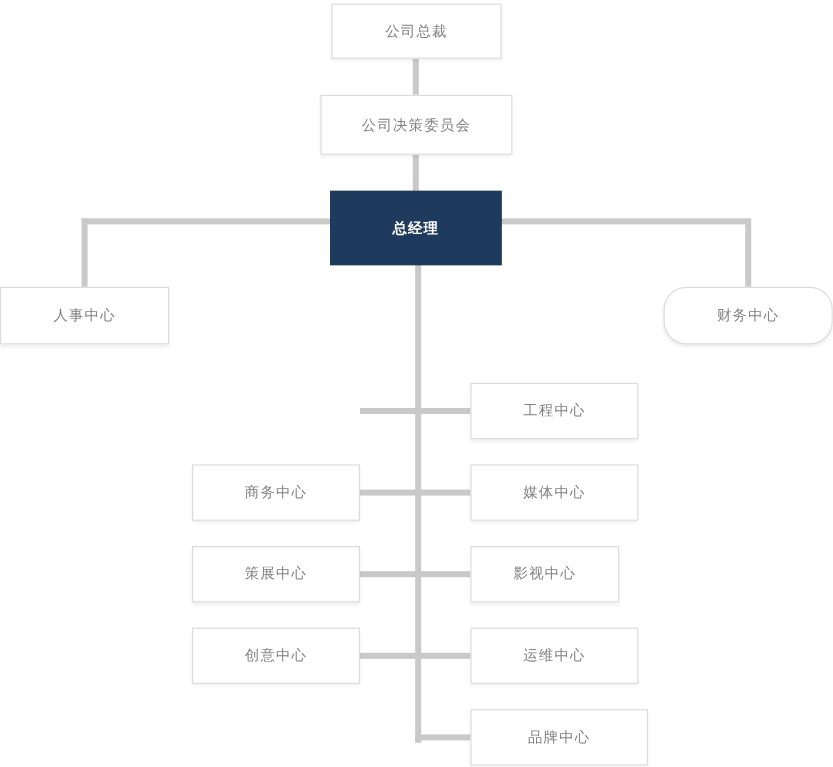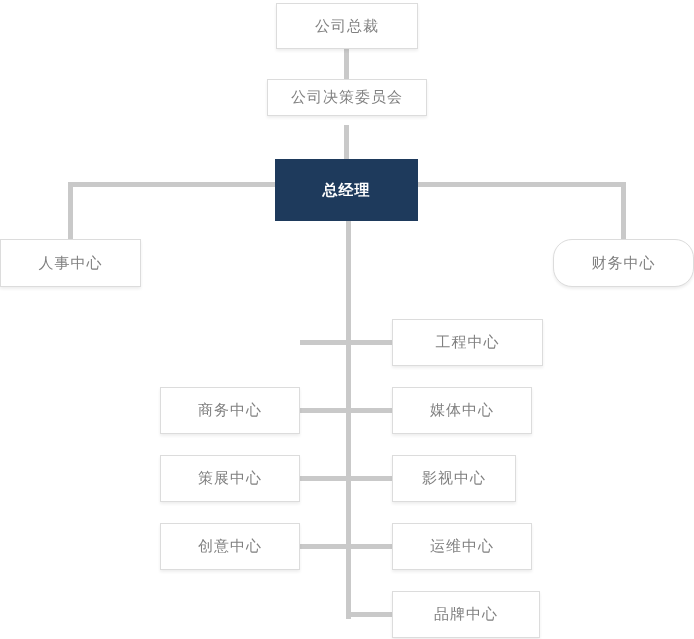--- a/index.html
+++ b/index.html
@@ -31,21 +31,21 @@
   .node {
     position: absolute;
     box-sizing: border-box;
     background: #ffffff;
     border: 1px solid #dcdcdc;
     box-shadow: 0 2px 3px rgba(0,0,0,0.07);
     display: flex;
     align-items: center;
     justify-content: center;
     color: #808080;
-    font-size: 15px;
+    font-size: 12px;
     letter-spacing: 1px;
     z-index: 2;
   }
   .node.primary {
     background: #1e3a5c;
     border: 1px solid #1e3a5c;
     color: #ffffff;
     font-weight: bold;
     box-shadow: none;
   }
@@ -68,29 +68,29 @@
   <div class="line line-v" style="left:346px; top:209px; height:410px;"></div>
 
   <div class="line line-h" style="left:300px; top:340px; width:162px;"></div>
   <div class="line line-h" style="left:300px; top:408px; width:162px;"></div>
   <div class="line line-h" style="left:300px; top:476px; width:162px;"></div>
   <div class="line line-h" style="left:300px; top:544px; width:162px;"></div>
   <div class="line line-h" style="left:346px; top:612px; width:116px;"></div>
 
   <div class="node" style="left:276px; top:3px; width:142px; height:46px;">公司总裁</div>
 
-  <div class="node" style="left:267px; top:79px; width:160px; height:37px;">公司决策委员会</div>
+  <div class="node" style="left:267px; top:79px; width:160px; height:50px;">公司决策委员会</div>
 
   <div class="node primary" style="left:275px; top:159px; width:143px; height:62px;">总经理</div>
 
   <div class="node" style="left:0px; top:239px; width:141px; height:48px;">人事中心</div>
 
   <div class="node" style="left:553px; top:239px; width:141px; height:48px;border-radius:19px;">财务中心</div>
 
-  <div class="node" style="left:392px; top:319px; width:151px; height:47px;">工程中心</div>
+  <div class="node" style="left:392px; top:319px; width:140px; height:47px;">工程中心</div>
 
   <div class="node" style="left:160px; top:387px; width:140px; height:47px;">商务中心</div>
   <div class="node" style="left:392px; top:387px; width:140px; height:47px;">媒体中心</div>
 
   <div class="node" style="left:160px; top:455px; width:140px; height:47px;">策展中心</div>
   <div class="node" style="left:392px; top:455px; width:124px; height:47px;">影视中心</div>
 
   <div class="node" style="left:160px; top:523px; width:140px; height:47px;">创意中心</div>
   <div class="node" style="left:392px; top:523px; width:140px; height:47px;">运维中心</div>
 

